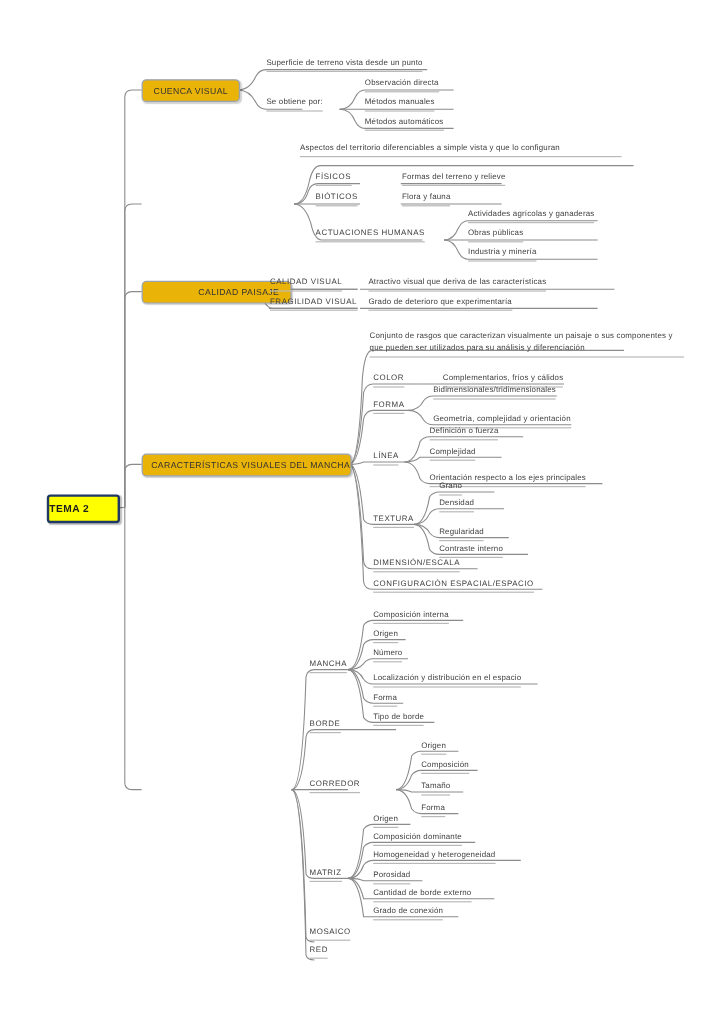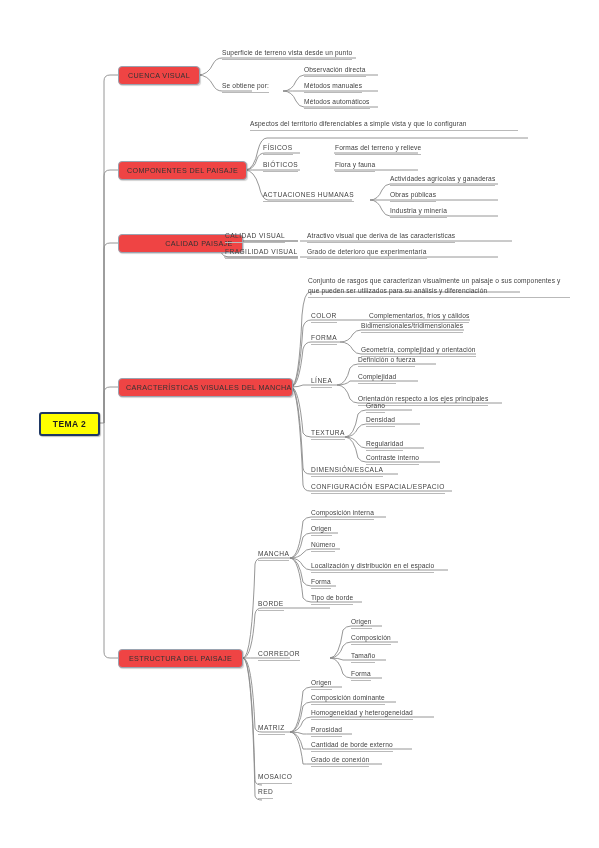--- a/index.html
+++ b/index.html
@@ -19,26 +19,26 @@
   
   .root{
     background:#ffff00;
     border:2px solid #1f3864;
     border-radius:3px;
     font-size:8.5px;
     font-weight:bold;
     color:#1f1f1f;
     letter-spacing:.4px;
     padding:5px 0 5px 0;
-    text-align:center;
+    text-align:left;
     box-shadow:1px 1px 1px rgba(0,0,0,.25);
   }
   
   .l1{
-    background:#ef4444;
+    background:#eab308;
     border:1px solid #9aa3b0;
     border-radius:4px;
     font-size:7.2px;
     color:#333333;
     letter-spacing:.35px;
     text-align:center;
     padding:4px 7px;
     box-shadow:1px 1px 1px rgba(0,0,0,.18);
   }
   
@@ -159,23 +159,20 @@
   <div class="node lf" style="left:304px;top:65px;">
     <span>Observación directa</span>
   </div>
   <div class="node lf" style="left:304px;top:81px;">
     <span>Métodos manuales</span>
   </div>
   <div class="node lf" style="left:304px;top:97px;">
     <span>Métodos automáticos</span>
   </div>
 
-  <div class="node l1" style="left:118px;top:161px;width:113px;">
-    <span>COMPONENTES DEL PAISAJE</span>
-  </div>
   <div class="node lf wrap" style="left:250px;top:119px;width:268px;">
     <span>Aspectos del territorio diferenciables a simple vista y que lo configuran</span>
   </div>
   <div class="node lf caps" style="left:263px;top:143px;">
     <span>FÍSICOS</span>
   </div>
   <div class="node lf" style="left:335px;top:143px;">
     <span>Formas del terreno y relieve</span>
   </div>
   <div class="node lf caps" style="left:263px;top:160px;">
@@ -261,23 +258,20 @@
   <div class="node lf" style="left:366px;top:453px;">
     <span>Contraste interno</span>
   </div>
   <div class="node lf caps" style="left:311px;top:465px;">
     <span>DIMENSIÓN/ESCALA</span>
   </div>
   <div class="node lf caps" style="left:311px;top:482px;">
     <span>CONFIGURACIÓN ESPACIAL/ESPACIO</span>
   </div>
 
-  <div class="node l1" style="left:118px;top:649px;width:109px;">
-    <span>ESTRUCTURA DEL PAISAJE</span>
-  </div>
 
   <div class="node lf caps" style="left:258px;top:549px;">
     <span>MANCHA</span>
   </div>
   <div class="node lf" style="left:311px;top:508px;">
     <span>Composición interna</span>
   </div>
   <div class="node lf" style="left:311px;top:524px;">
     <span>Origen</span>
   </div>

